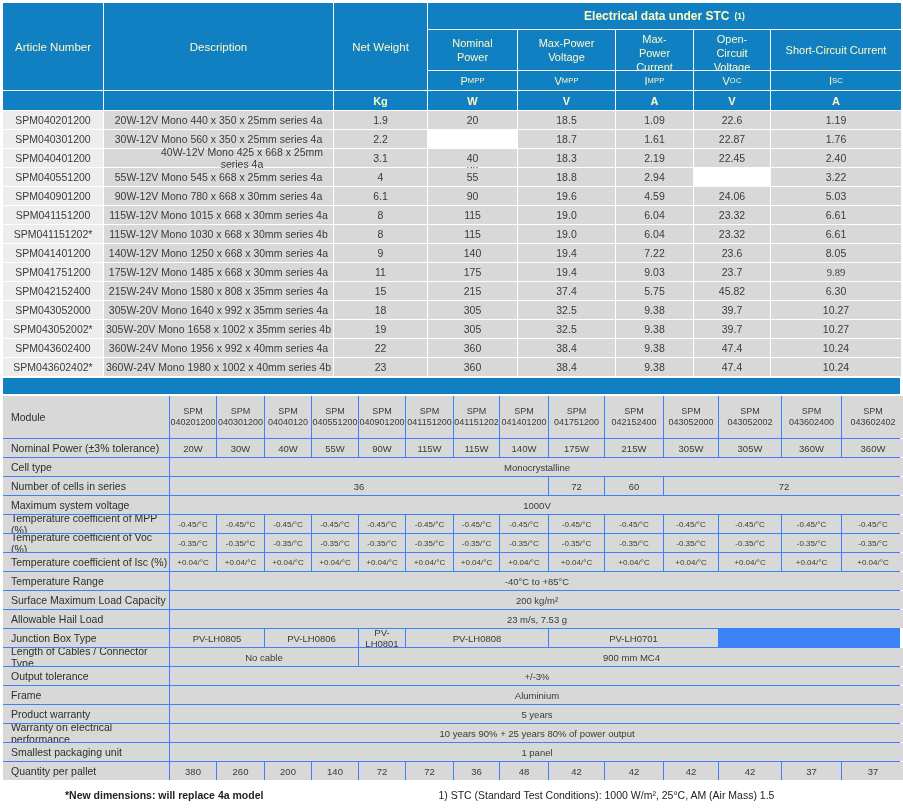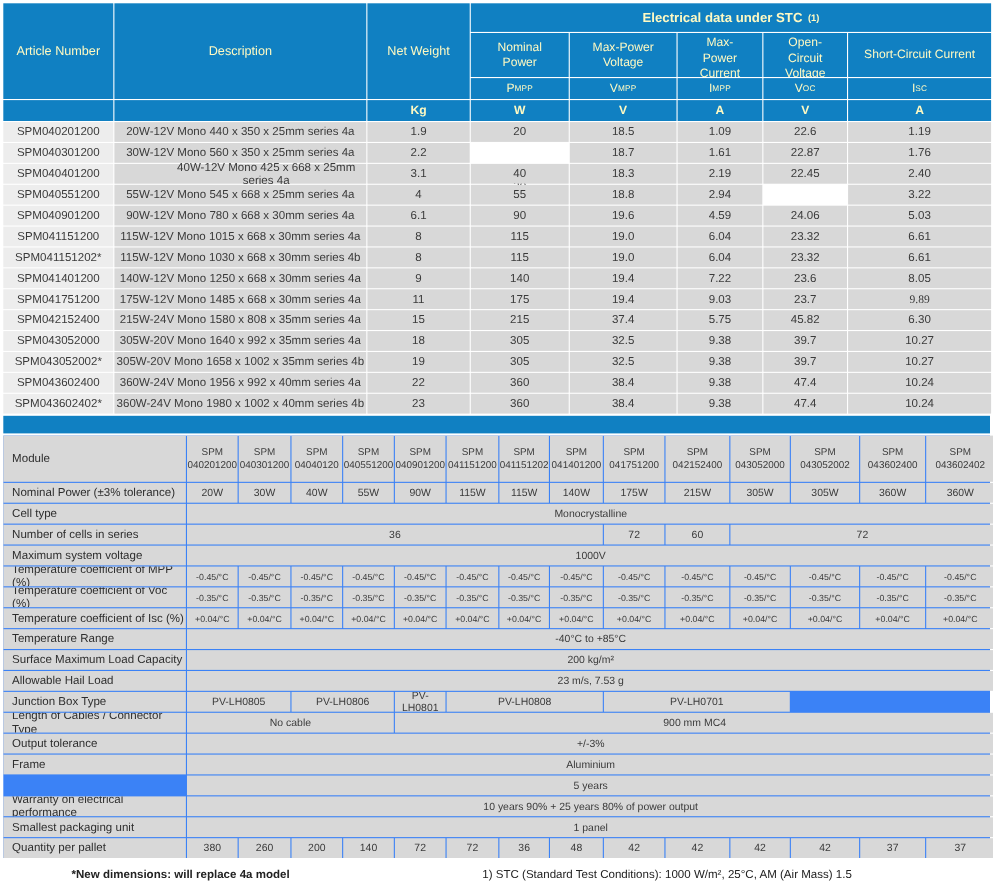--- a/index.html
+++ b/index.html
@@ -345,20 +345,21 @@
       <div class="cell val" style="grid-area: 12 / 6 / auto / span 1;">PV-LH0801</div>
       <div class="cell val" style="grid-area: 12 / 7 / auto / span 3;">PV-LH0808</div>
       <div class="cell val" style="grid-area: 12 / 10 / auto / span 3;">PV-LH0701</div>
       <div class="cell rowlabel" style="grid-area: 13 / 1;">Length of Cables / Connector Type</div>
       <div class="cell val" style="grid-area: 13 / 2 / auto / span 4;">No cable</div>
       <div class="cell val" style="grid-area: 13 / 6 / auto / span 10;">900 mm MC4</div>
       <div class="cell rowlabel" style="grid-area: 14 / 1;">Output tolerance</div>
       <div class="cell val" style="grid-area: 14 / 2 / auto / span 14;">+/-3%</div>
       <div class="cell rowlabel" style="grid-area: 15 / 1;">Frame</div>
       <div class="cell val" style="grid-area: 15 / 2 / auto / span 14;">Aluminium</div>
+      <div class="cell rowlabel" style="grid-area: 16 / 1;">Product warranty</div>
       <div class="cell val" style="grid-area: 16 / 2 / auto / span 14;">5 years</div>
       <div class="cell rowlabel" style="grid-area: 17 / 1;">Warranty on electrical performance</div>
       <div class="cell val" style="grid-area: 17 / 2 / auto / span 14;">10 years 90% + 25 years 80% of power output</div>
       <div class="cell rowlabel" style="grid-area: 18 / 1;">Smallest packaging unit</div>
       <div class="cell val" style="grid-area: 18 / 2 / auto / span 14;">1 panel</div>
       <div class="cell rowlabel" style="grid-area: 19 / 1;">Quantity per pallet</div>
       <div class="cell val" style="grid-area: 19 / 2 / auto / span 1;">380</div>
       <div class="cell val" style="grid-area: 19 / 3 / auto / span 1;">260</div>
       <div class="cell val" style="grid-area: 19 / 4 / auto / span 1;">200</div>
       <div class="cell val" style="grid-area: 19 / 5 / auto / span 1;">140</div>

